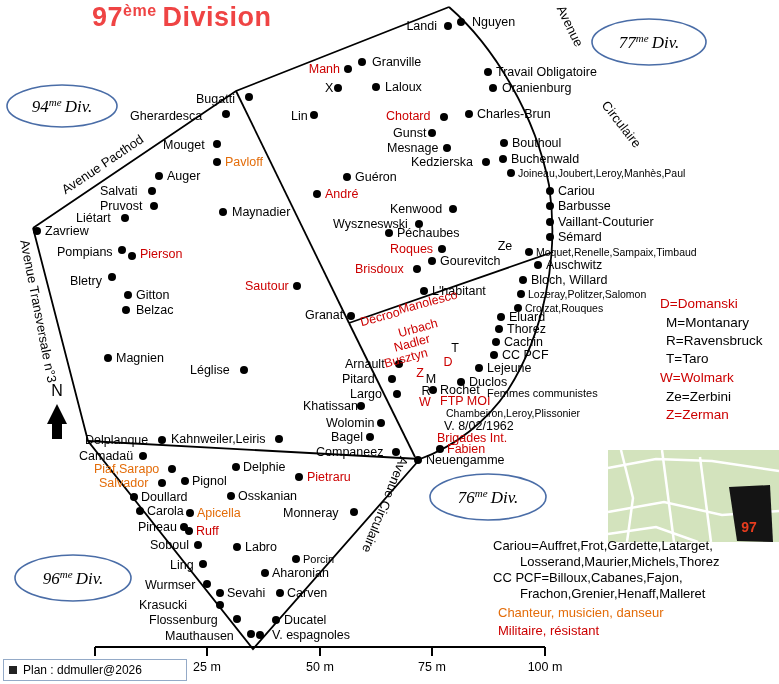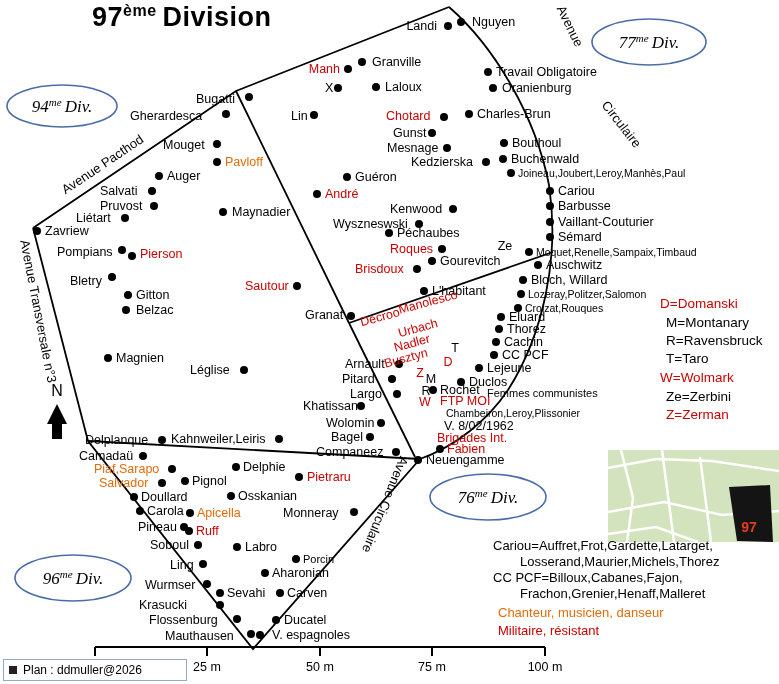--- a/index.html
+++ b/index.html
@@ -1,18 +1,18 @@
 <!DOCTYPE html>
 <html><head>
 <meta charset="utf-8">
 <style>
   body{margin:0;background:#fff;font-family:"Liberation Sans",sans-serif;}
   .stage{position:relative;width:779px;height:684px;background:#fff;overflow:hidden;}
   #map{position:absolute;left:0;top:0;}
-  .page-title{position:absolute;left:92px;top:2px;font-weight:bold;font-size:27px;color:#000000;z-index:2;letter-spacing:.5px;}
+  .page-title{position:absolute;left:92px;top:2px;font-weight:bold;font-size:27px;color:#ef4444;z-index:2;letter-spacing:.5px;}
   .page-title sup{font-size:16px;}
   .page-title .rest{margin-left:6px;}
   .credit{position:absolute;left:3px;top:659px;width:172px;height:20px;border:1px solid #94aac7;display:flex;align-items:center;gap:6px;padding:0 5px;font-size:12px;background:#fff;z-index:2;}
   .credit-icon{width:8px;height:8px;background:#222;display:inline-block;}
   svg text{font-family:"Liberation Sans",sans-serif;}
   .serif{font-family:"Liberation Serif",serif;font-style:italic;}
 </style>
 </head>
 <body>
 

